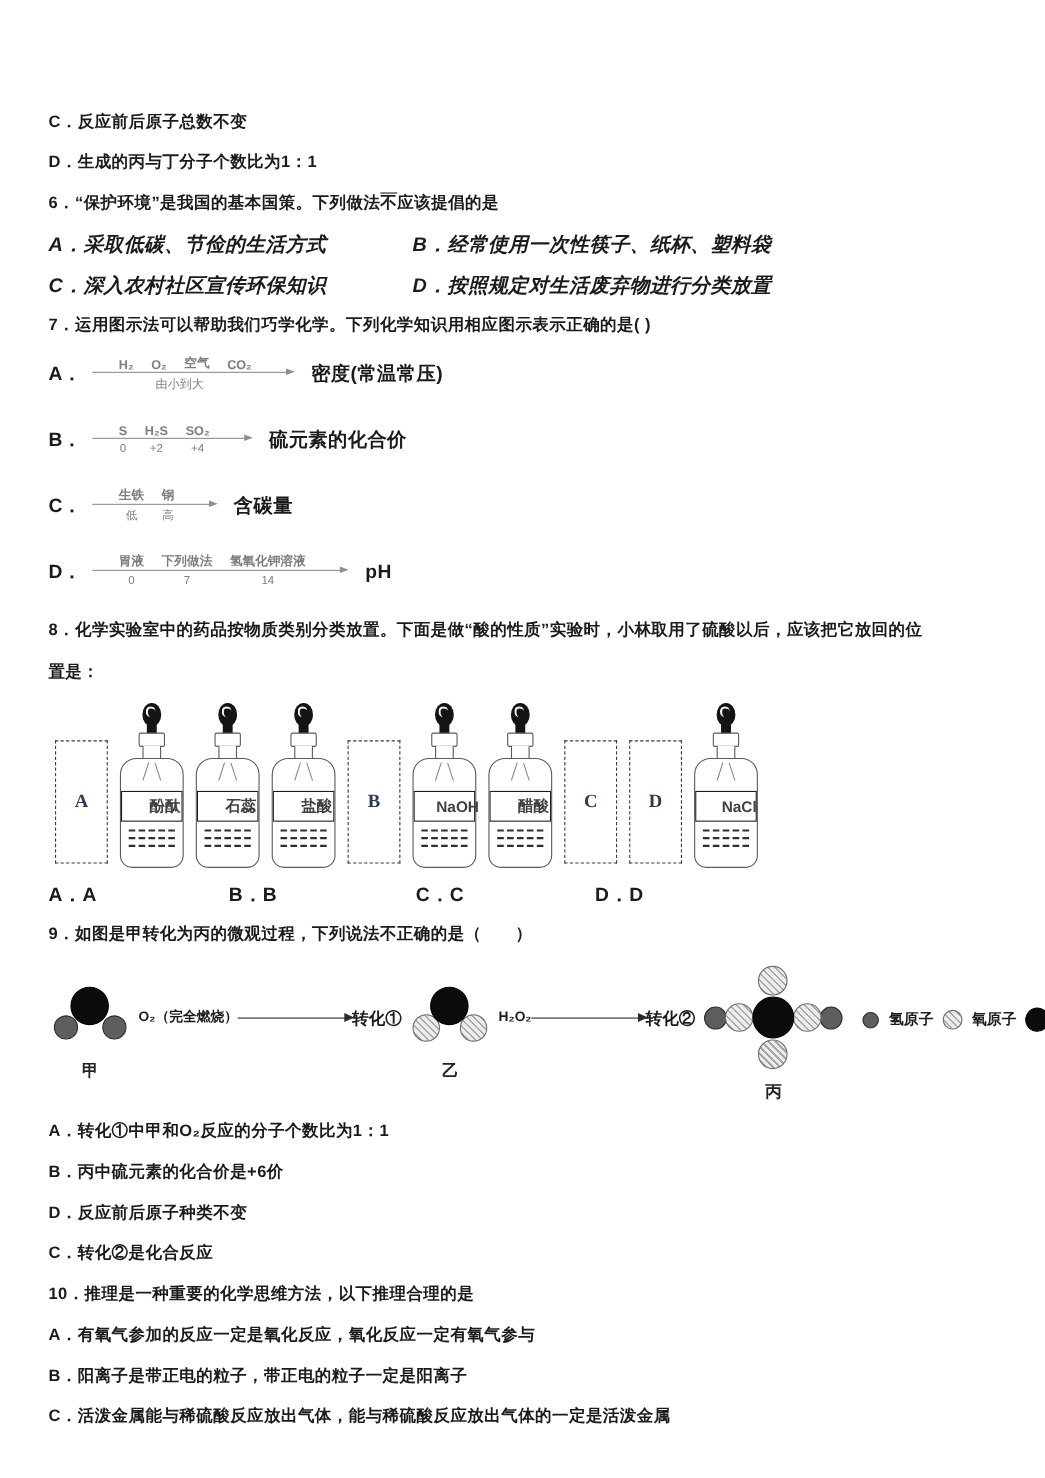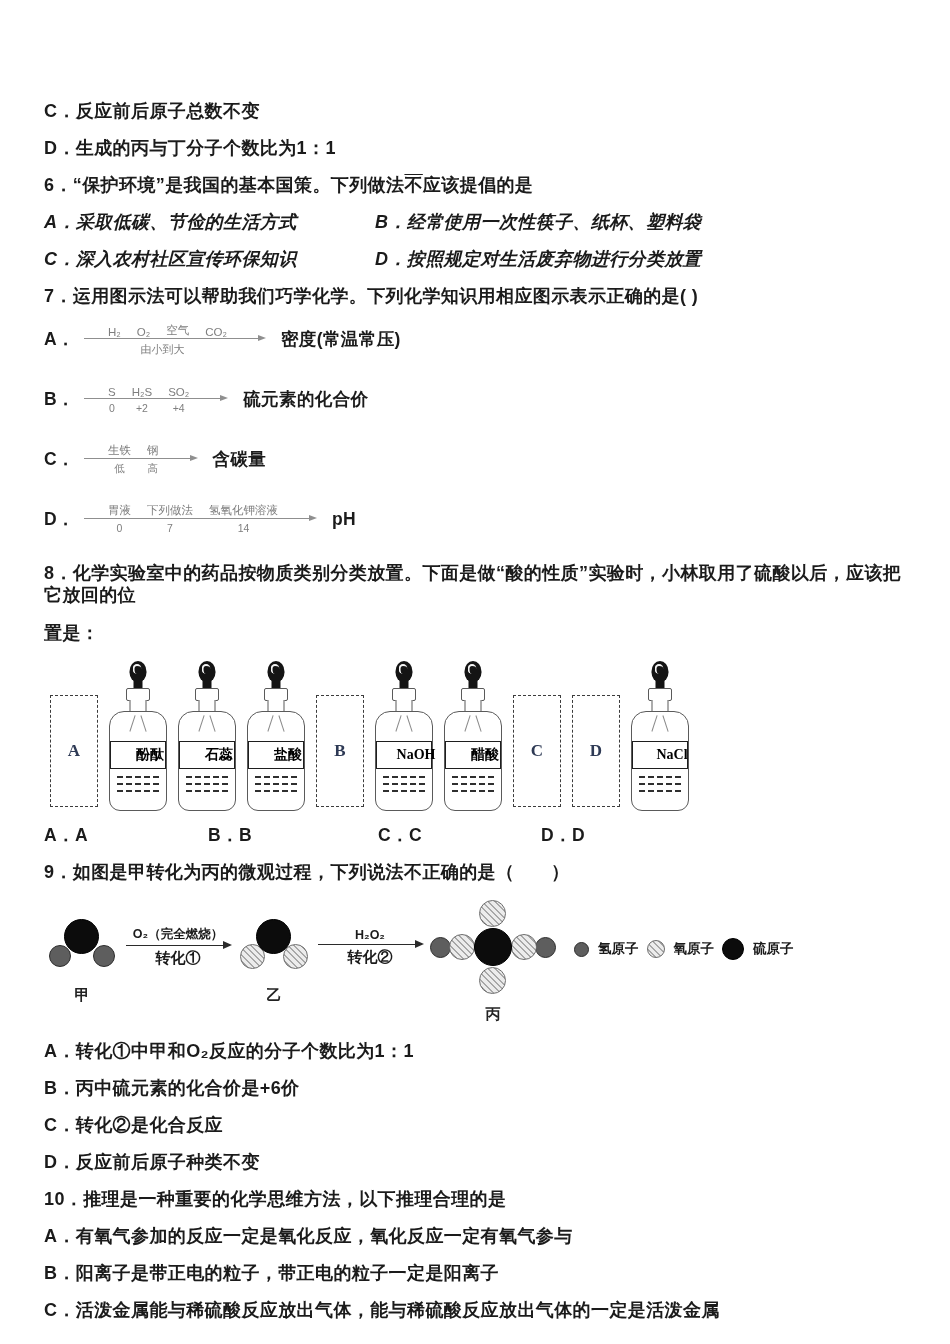--- a/index.html
+++ b/index.html
@@ -2,66 +2,66 @@
 <html><head>
 <meta charset="utf-8">
 <style>
   html,body{margin:0;padding:0;}
   body{
     width:950px;height:1344px;background:#ffffff;color:#1b1b1b;
     font-family:"Liberation Sans",sans-serif;font-weight:700;
     overflow:hidden;
   }
   .content{padding:100px 40px 0 44px;box-sizing:border-box;}
-  .line{font-size:18px;line-height:22px;margin-bottom:15px;letter-spacing:0.4px;}
+  .line{font-size:15px;line-height:22px;margin-bottom:15px;letter-spacing:0.4px;}
   .emph{text-decoration:overline;}
   .opt2col{display:grid;grid-template-columns:331px auto;margin-bottom:15px;font-size:18px;line-height:22px;letter-spacing:0.4px;font-style:italic;}
 
   
   .q7row{display:flex;align-items:center;margin:4px 0 26px 0;}
   .q7letter{font-size:17.5px;width:40px;flex:0 0 auto;}
   .scale{position:relative;display:inline-flex;align-items:flex-start;padding:0 30px 0 16px;margin-right:16px;}
   .sline{position:absolute;left:0;right:2px;top:16px;border-top:1.4px solid #8f8f8f;}
   .sline::after{content:"";position:absolute;right:-3px;top:-4.4px;border-left:8px solid #8f8f8f;border-top:3.8px solid transparent;border-bottom:3.8px solid transparent;}
   .scol{display:flex;flex-direction:column;align-items:center;padding:0 8px;position:relative;z-index:1;}
-  .scol .t{font-size:11.5px;color:#7e7e7e;height:16px;display:flex;align-items:flex-end;font-weight:400;white-space:nowrap;}
+  .scol .t{font-size:11.5px;color:#7e7e7e;height:16px;display:flex;align-items:flex-end;font-weight:700;white-space:nowrap;}
   .scol .b{font-size:10.5px;color:#7e7e7e;height:14px;margin-top:4px;font-weight:400;white-space:nowrap;}
   .center-b{position:absolute;top:20px;left:10px;right:34px;text-align:center;font-size:11px;color:#7e7e7e;font-weight:400;white-space:nowrap;}
   .q7result{font-size:17.5px;letter-spacing:0.4px;}
 
   
   .shelf{display:flex;align-items:flex-end;gap:11px;margin:10px 0 12px 6px;height:152px;}
   .slotbox{width:46px;height:110px;border:1.7px dashed #3c3c3c;display:flex;align-items:center;justify-content:center;
     font-size:17px;color:#2e3a55;margin-bottom:4px;font-family:"Liberation Serif",serif;font-weight:700;flex:0 0 auto;}
   .bottle{position:relative;width:58px;height:150px;flex:0 0 auto;}
   .bulb{position:absolute;left:50%;transform:translateX(-50%);top:0;width:17px;height:21px;background:#141414;border-radius:50% 50% 46% 46%;}
   .bulb::before{content:"";position:absolute;left:3px;top:3px;width:7px;height:8px;border-radius:50%;border:2px solid #f4f4f4;border-bottom:none;border-right:none;}
   .stem{position:absolute;left:50%;transform:translateX(-50%);top:19px;width:9px;height:10px;background:#141414;}
   .mouth{position:absolute;left:50%;transform:translateX(-50%);top:27px;width:24px;height:13px;border:1.4px solid #5a5a5a;background:#fff;border-radius:2px;box-sizing:border-box;}
   .neck{position:absolute;left:50%;transform:translateX(-50%);top:39px;width:17px;height:13px;border-left:1.4px solid #5a5a5a;border-right:1.4px solid #5a5a5a;background:#fff;box-sizing:border-box;}
   .bbody{position:absolute;left:0;top:50px;width:58px;height:100px;border:1.5px solid #5a5a5a;border-radius:15px 15px 11px 11px;background:#fff;box-sizing:border-box;}
   .fv1,.fv2{position:absolute;top:54px;width:1.4px;height:17px;background:#8a8a8a;z-index:1;}
   .fv1{left:23px;transform:rotate(18deg);}
   .fv2{left:34px;transform:rotate(-18deg);}
-  .blabel{position:absolute;left:1px;right:1px;top:80px;height:26px;border:1.8px solid #1e1e1e;background:#fff;display:flex;align-items:center;justify-content:center;font-size:14px;color:#000000;z-index:2;letter-spacing:0;font-family:Liberation Serif, serif;padding-left:24px;}
+  .blabel{position:absolute;left:1px;right:1px;top:80px;height:26px;border:1.8px solid #1e1e1e;background:#fff;display:flex;align-items:center;justify-content:center;font-size:14px;color:#404040;z-index:2;letter-spacing:0;font-family:Liberation Sans, sans-serif;padding-left:24px;}
   .dashes{position:absolute;left:8px;right:8px;top:110px;z-index:1;}
   .dashes div{border-top:2.4px dashed #2f2f2f;margin-top:5px;}
   .answers{position:relative;height:22px;margin:4px 0 16px 0;font-size:17.5px;letter-spacing:0.4px;}
   .answers span{position:absolute;top:0;}
 
   
   .molrow{display:flex;align-items:center;margin:6px 0 16px 2px;}
   .molwrap{display:flex;flex-direction:column;align-items:center;gap:9px;flex:0 0 auto;}
   .mol{position:relative;}
   .atom{position:absolute;border-radius:50%;box-sizing:border-box;}
   .atom.H{background:#5e5e5e;border:1px solid #2d2d2d;}
   .atom.O{background:repeating-linear-gradient(45deg,#a8a8a8 0 1.5px,#ececec 1.5px 4.5px);border:1px solid #6d6d6d;}
   .atom.S{background:#0c0c0c;border:1px solid #000;}
   .mlabel{font-size:15px;color:#222;}
-  .rxn{display:flex;flex-direction:column;align-items:center;margin:0 8px;transform:translateY(-14px);flex:0 0 auto;}
+  .rxn{display:flex;flex-direction:row;align-items:center;margin:0 8px;transform:translateY(-14px);flex:0 0 auto;}
   .rxn .rt{font-size:12.5px;margin-bottom:2px;white-space:nowrap;}
   .rxn .rline{width:104px;border-top:1.6px solid #2b2b2b;position:relative;}
   .rxn .rline::after{content:"";position:absolute;right:-2px;top:-5px;border-left:9px solid #2b2b2b;border-top:4.2px solid transparent;border-bottom:4.2px solid transparent;}
   .rxn .rb{font-size:15px;margin-top:3px;white-space:nowrap;}
   .legend{margin-left:18px;display:flex;flex-direction:row;gap:8px;transform:translateY(-12px);flex:0 0 auto;}
   .lrow{display:flex;align-items:center;gap:9px;font-size:13.5px;white-space:nowrap;}
   .lcirc{border-radius:50%;box-sizing:border-box;flex:0 0 auto;}
 </style>
 </head>
 <body>
@@ -325,21 +325,21 @@
           <span>氧原子</span>
         </div>
         <div class="lrow">
           <span class="lcirc atom S" style="position: static; width: 22px; height: 22px;"></span>
           <span>硫原子</span>
         </div>
       </div>
     </div>
   <div class="line">A．转化①中甲和O₂反应的分子个数比为1：1</div>
   <div class="line">B．丙中硫元素的化合价是+6价</div>
+  <div class="line">D．反应前后原子种类不变</div>
   <div class="line">C．转化②是化合反应</div>
-  <div class="line">D．反应前后原子种类不变</div>
 
   <div class="line">10．推理是一种重要的化学思维方法，以下推理合理的是</div>
   <div class="line">A．有氧气参加的反应一定是氧化反应，氧化反应一定有氧气参与</div>
   <div class="line">B．阳离子是带正电的粒子，带正电的粒子一定是阳离子</div>
   <div class="line">C．活泼金属能与稀硫酸反应放出气体，能与稀硫酸反应放出气体的一定是活泼金属</div>
 
 </div>
 
 </body></html>

